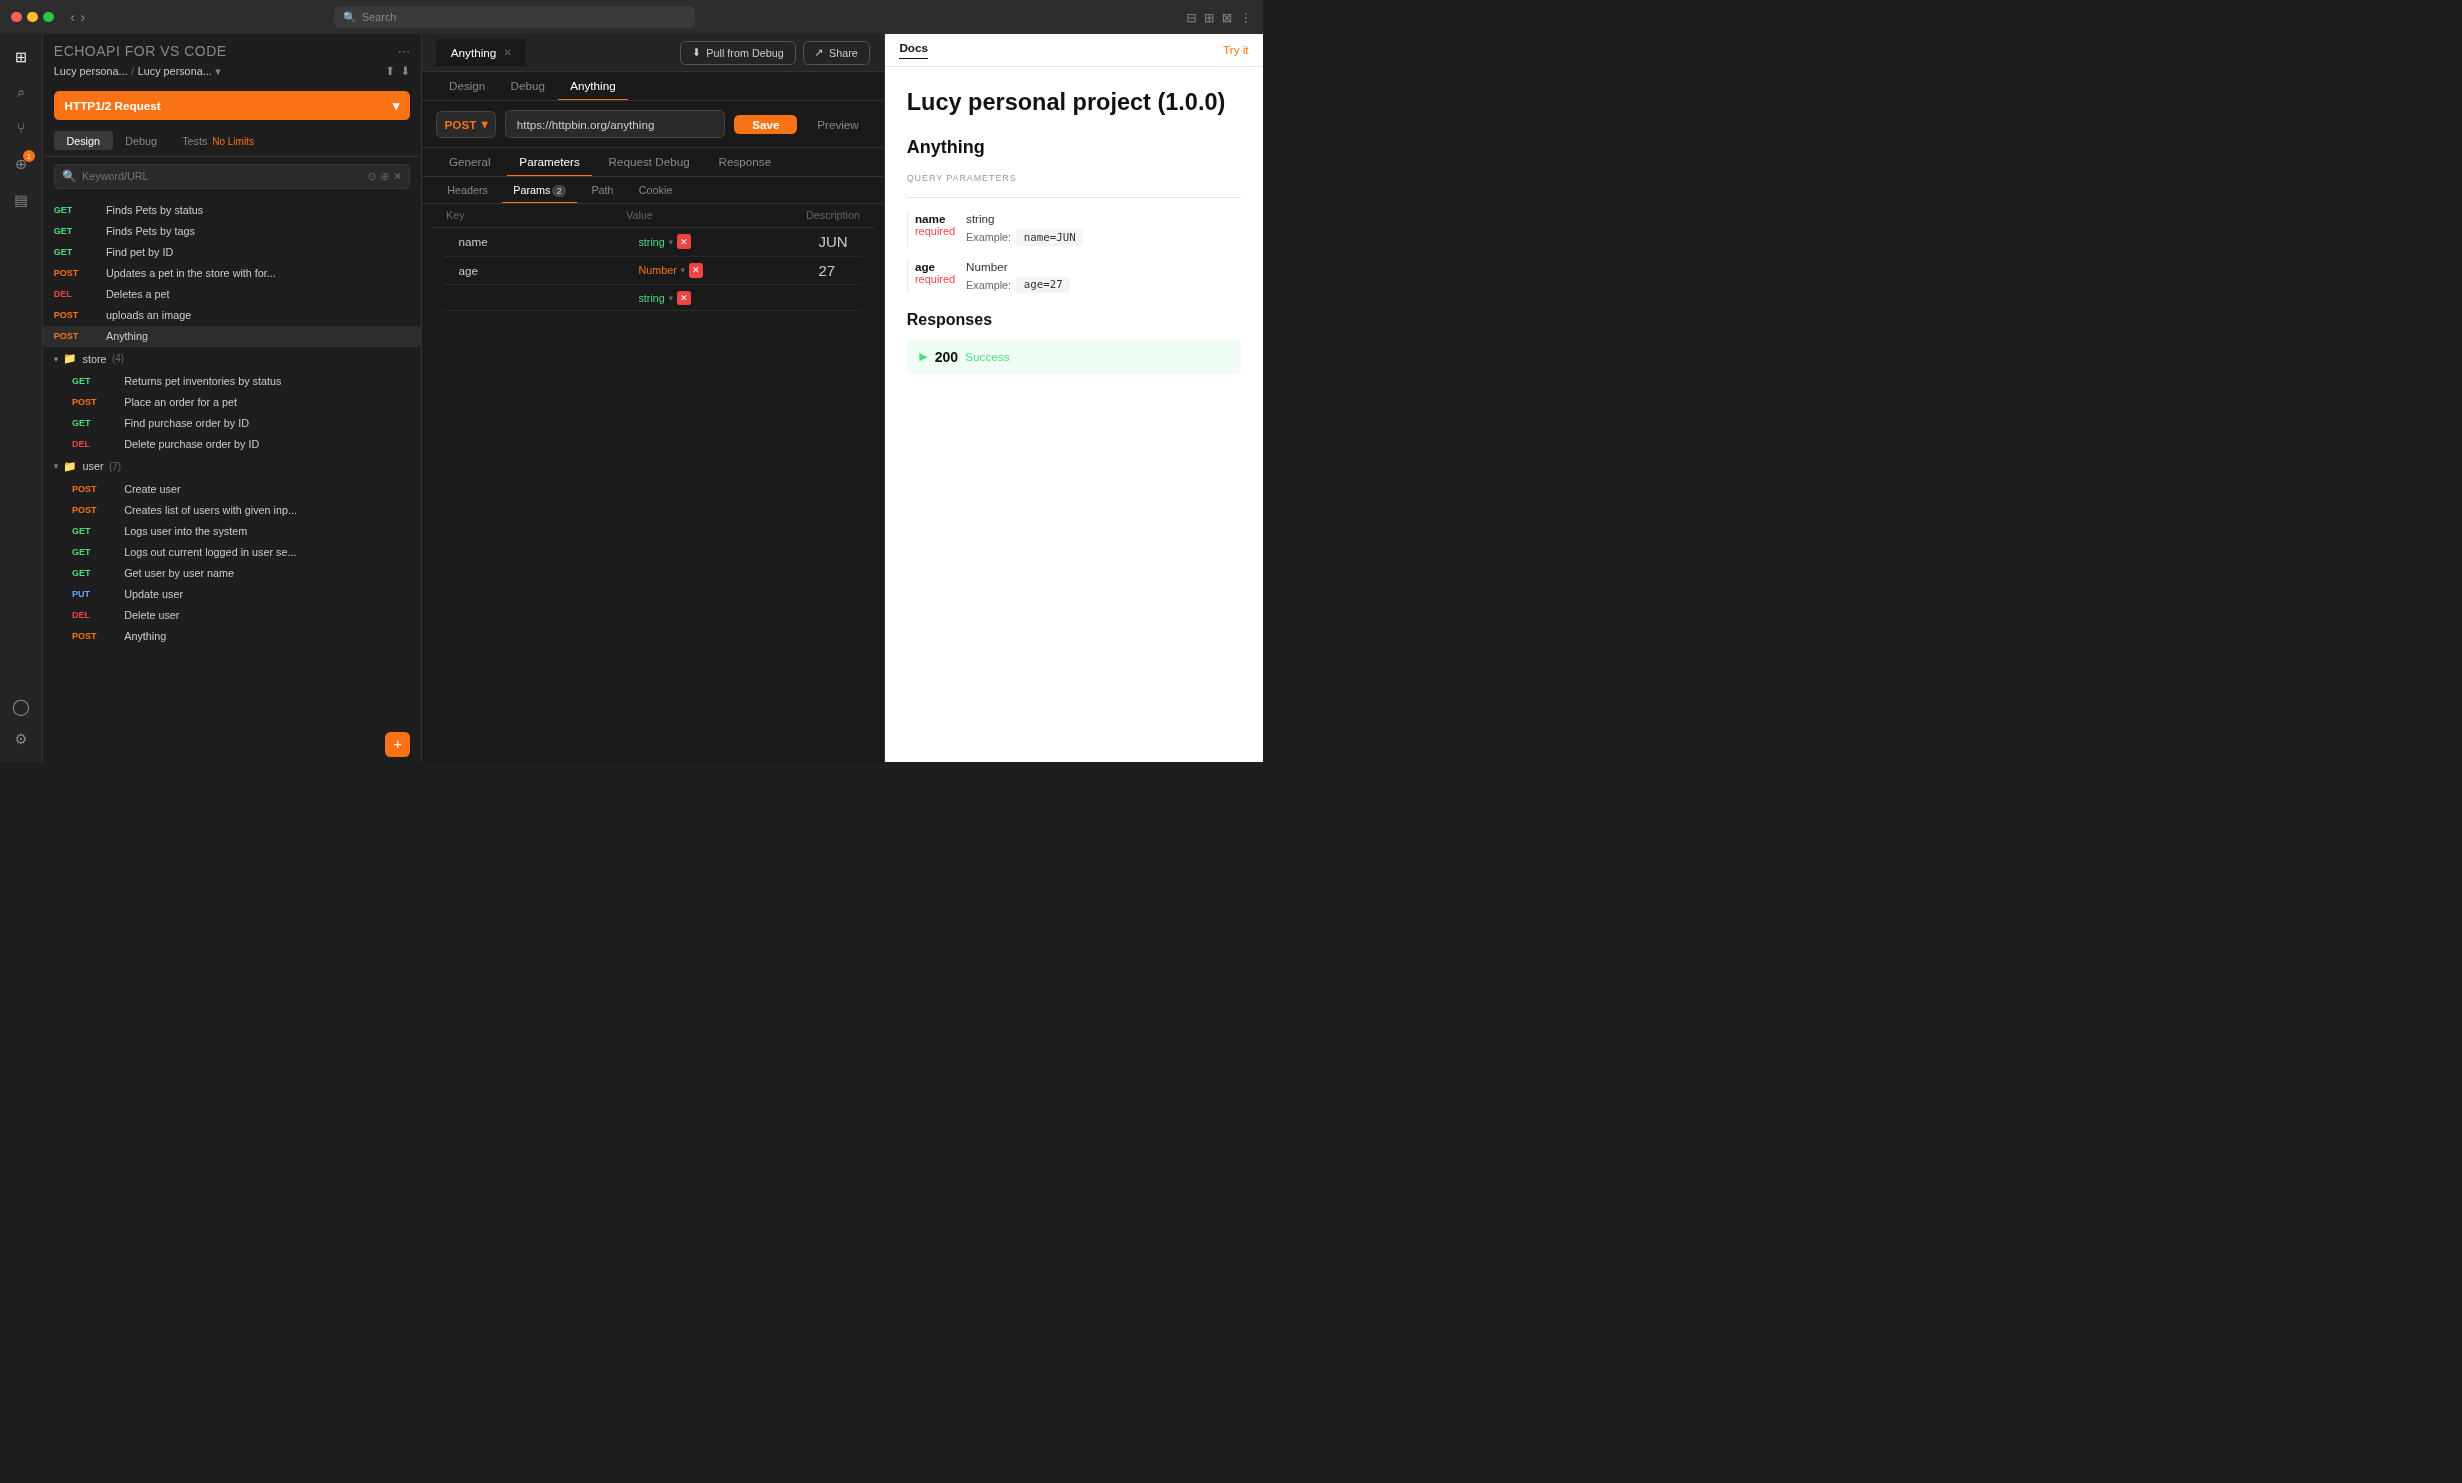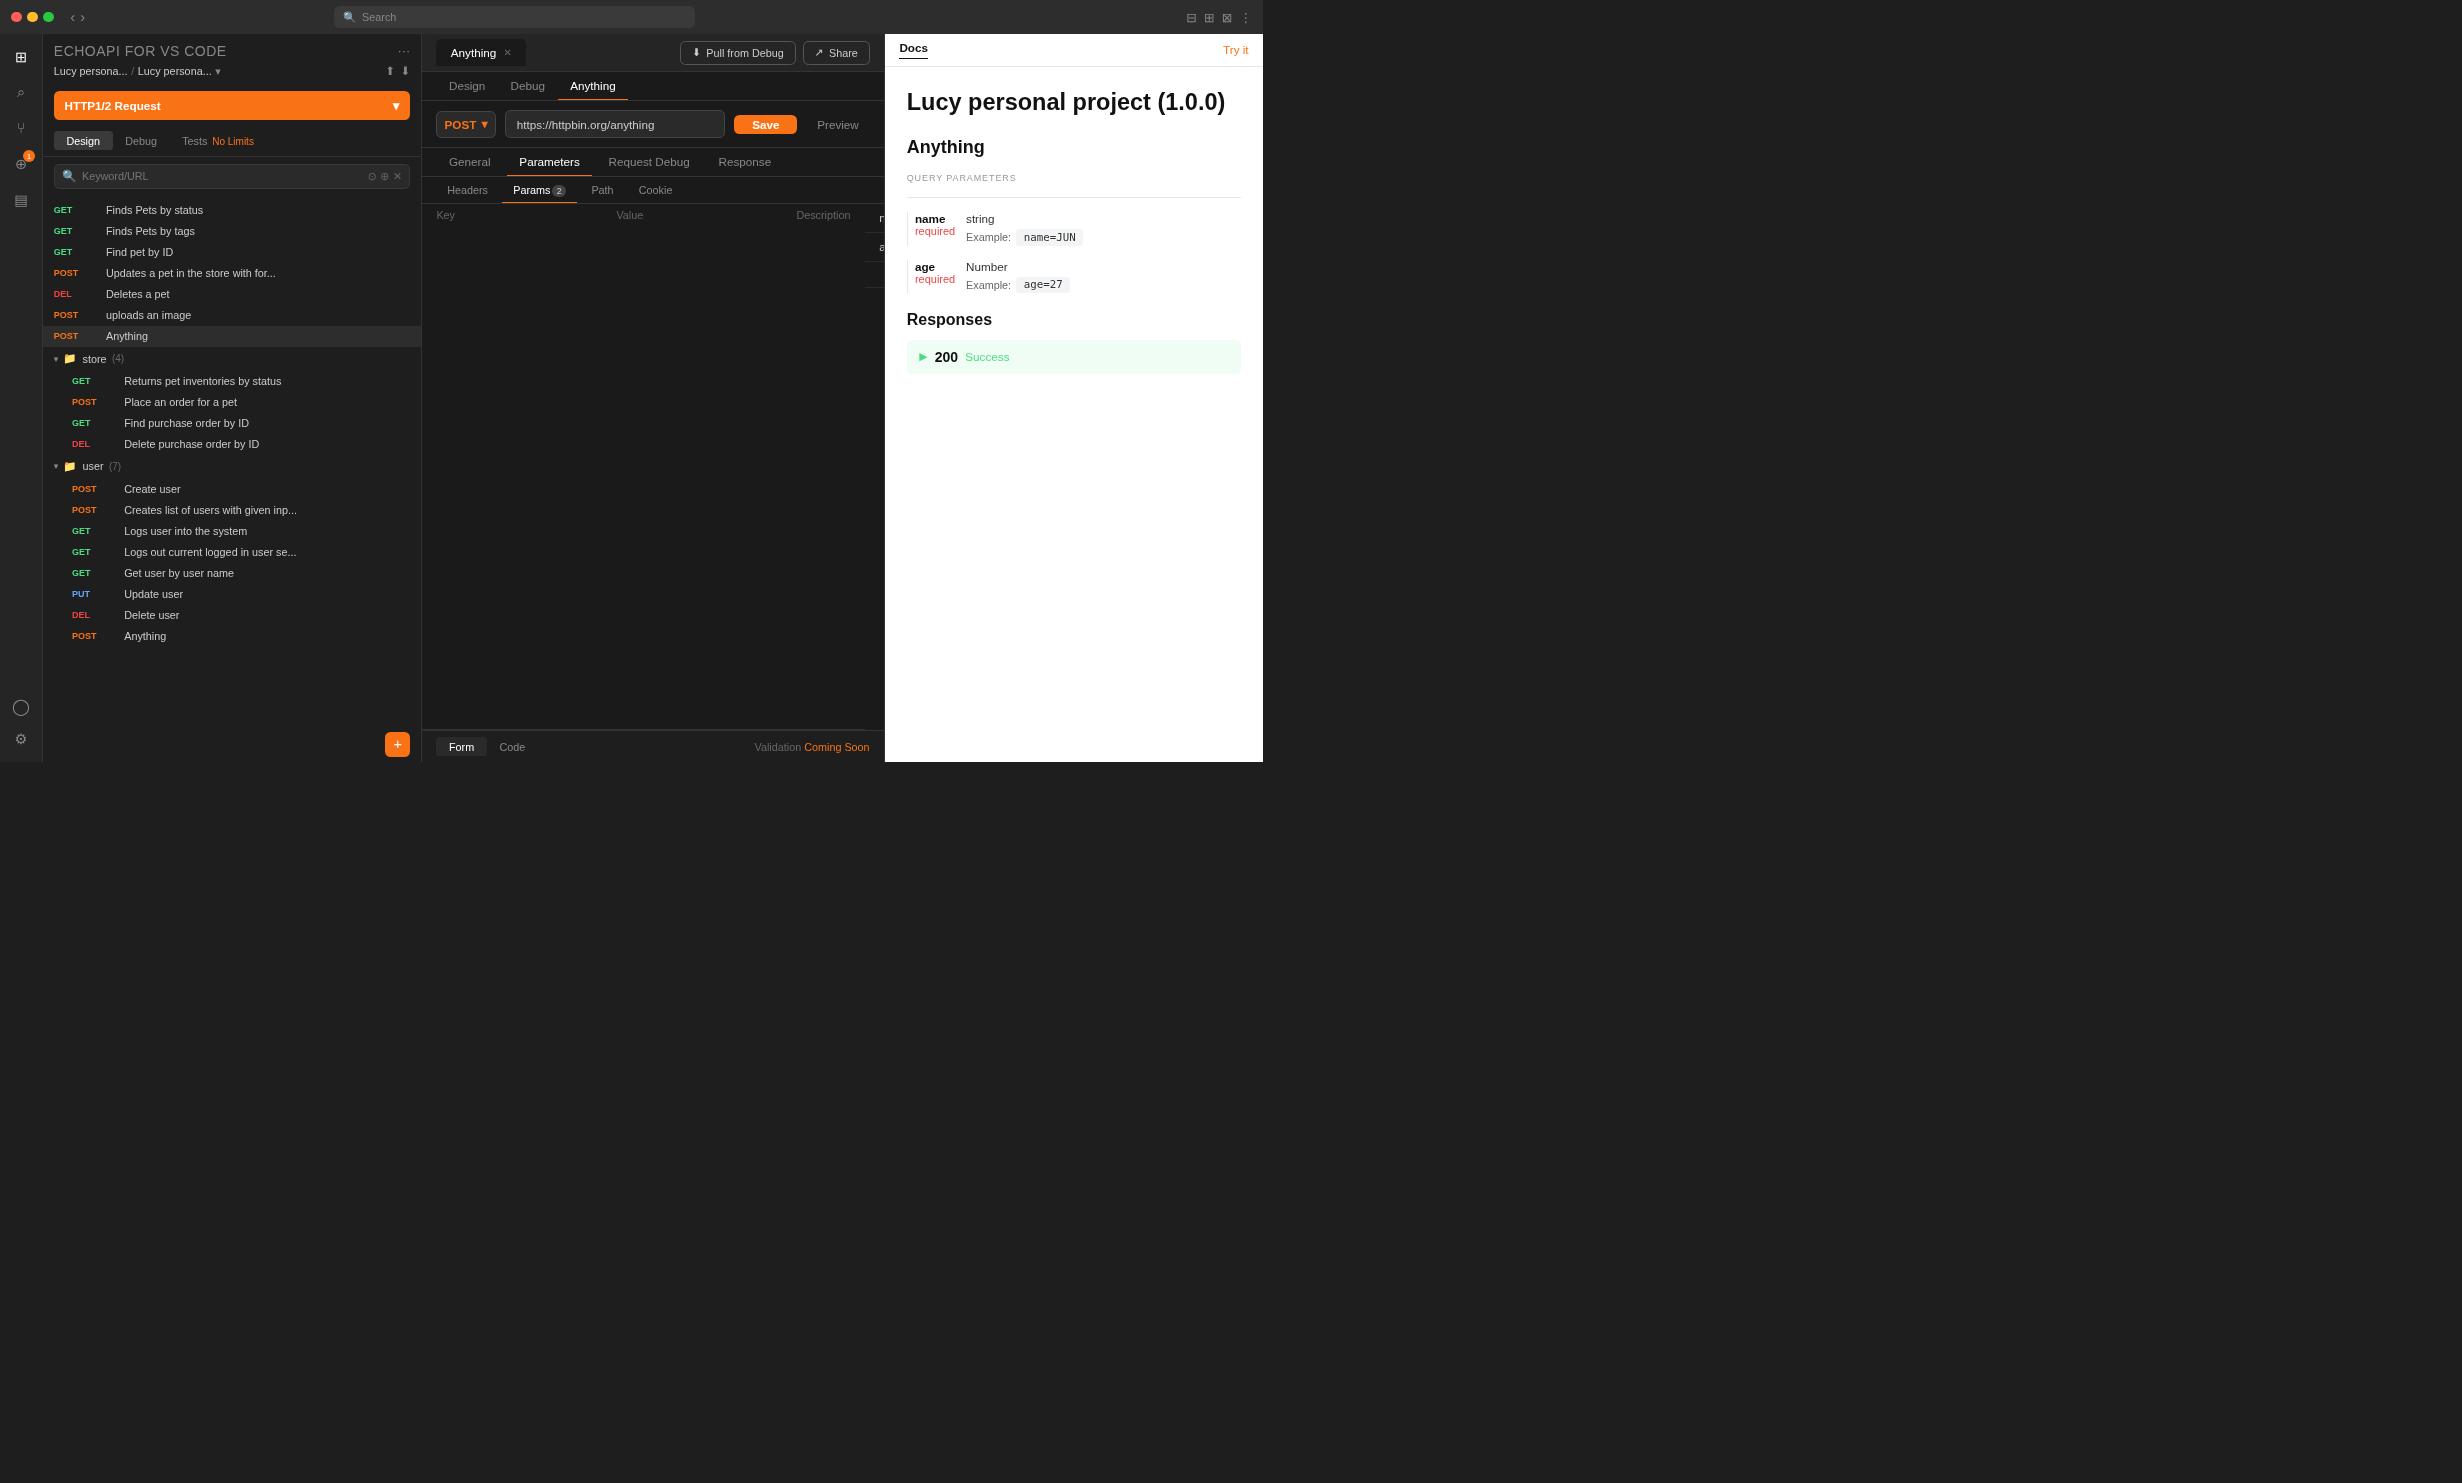--- a/index.html
+++ b/index.html
@@ -322,20 +322,22 @@
       font-size: 11.7px;
       cursor: pointer;
       color: #888;
     }
     .req-tab.active { color: #fff; border-bottom: 1.8px solid #f97316; }
 
     .params-area {
       flex: 1;
       overflow: hidden;
       display: flex;
+      flex-direction: column;
+      align-items: center;
     }
 
     .params-sub-tabs {
       display: flex;
       padding: 0 14.4px;
       border-bottom: 0.9px solid #333;
       gap: 3.6px;
     }
     .psub-tab {
       padding: 6.3px 10.8px;
@@ -850,30 +852,20 @@
             <span class="type-chevron">▾</span>
             <div class="type-clear">✕</div>
           </div>
           <div style="display:flex; align-items:center; gap:7.2px;">
             <span class="param-value"></span>
           </div>
         </div>
       </div>
     </div>
 
-    <div class="bottom-bar">
-      <div class="form-code-tabs">
-        <div class="fc-tab active">Form</div>
-        <div class="fc-tab">Code</div>
-      </div>
-      <div class="validation-text">
-        <span>Validation</span>
-        <span class="coming-soon">Coming Soon</span>
-      </div>
-    </div>
 
   </div>
 
   <div class="docs-panel">
     <div class="docs-header">
       <span class="docs-tab-active">Docs</span>
       <span class="try-it-btn">Try it</span>
     </div>
 
     <div class="docs-content">

